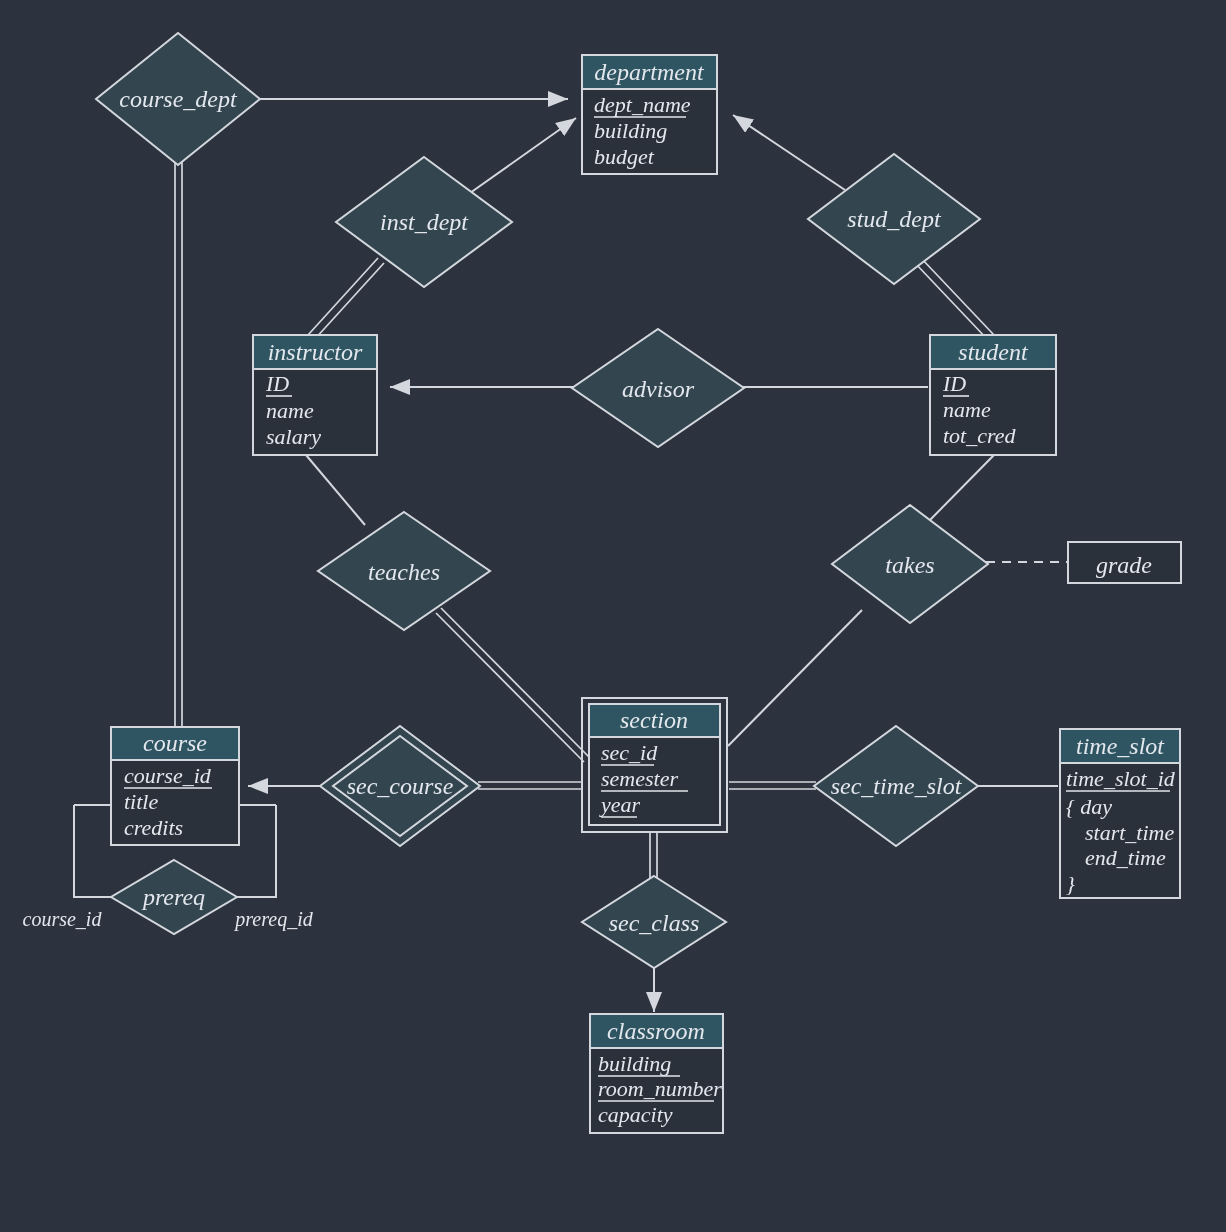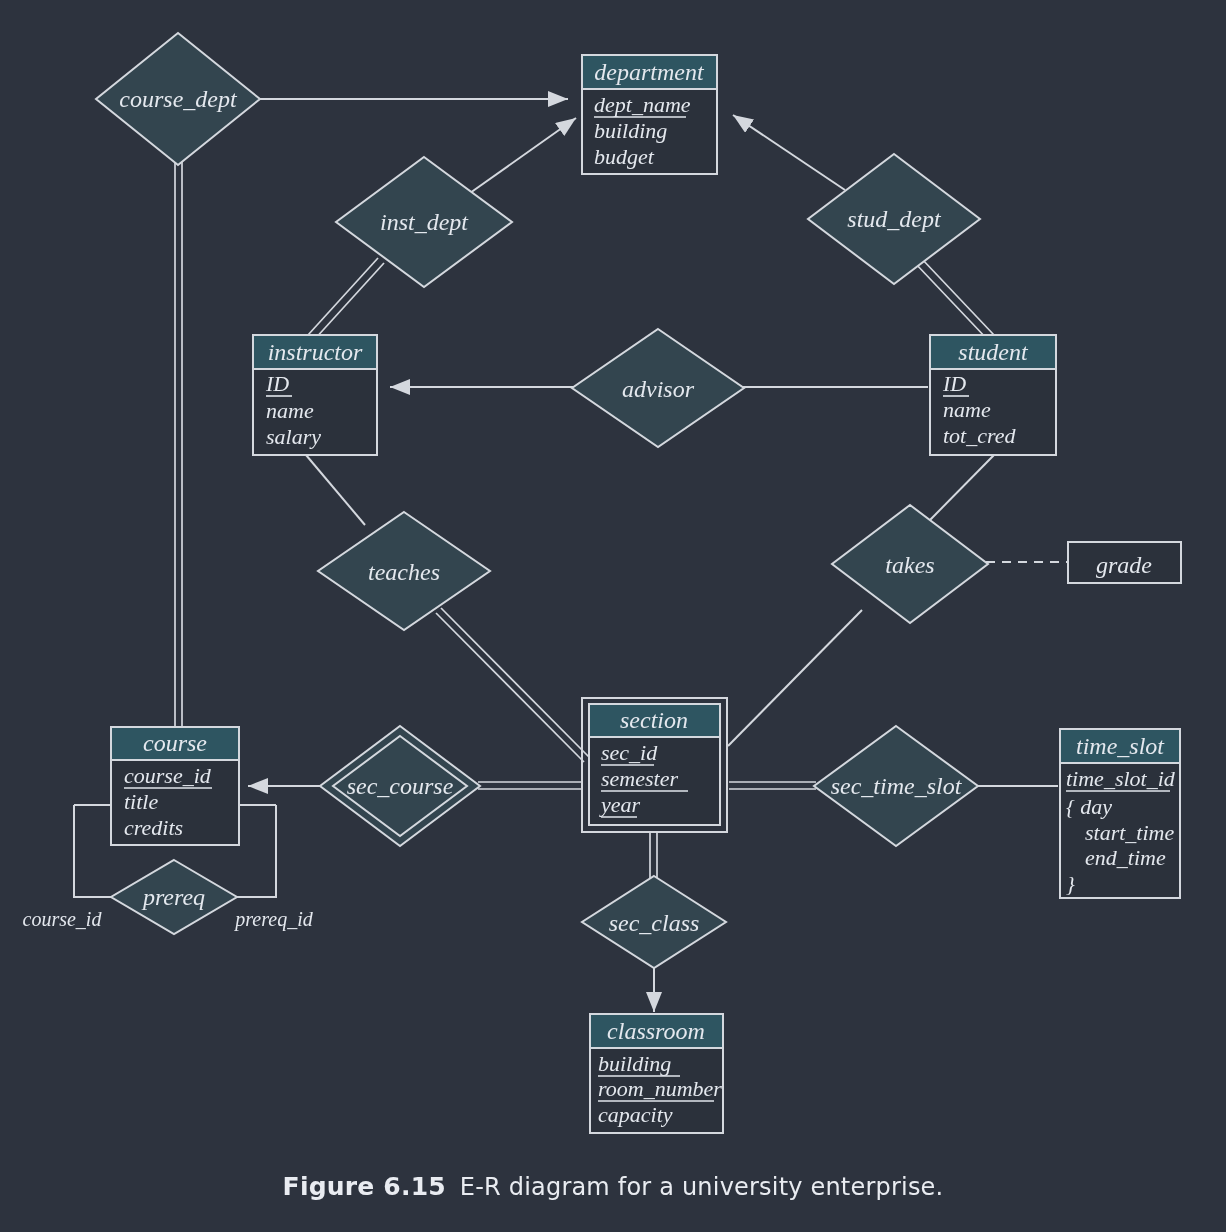--- a/index.html
+++ b/index.html
@@ -251,17 +251,14 @@
       <text class="t-attr" x="598" y="1122">capacity</text>
     </g>
 
     <g>
       <rect class="attr-box" x="1068" y="542" width="113" height="41"></rect>
       <text class="t-ent" x="1124" y="573">grade</text>
     </g>
 
   </svg>
 
-  <div class="caption">
-    <b>Figure 6.15</b><span>E-R diagram for a university enterprise.</span>
-  </div>
 
 </div>
 
 </body></html>

